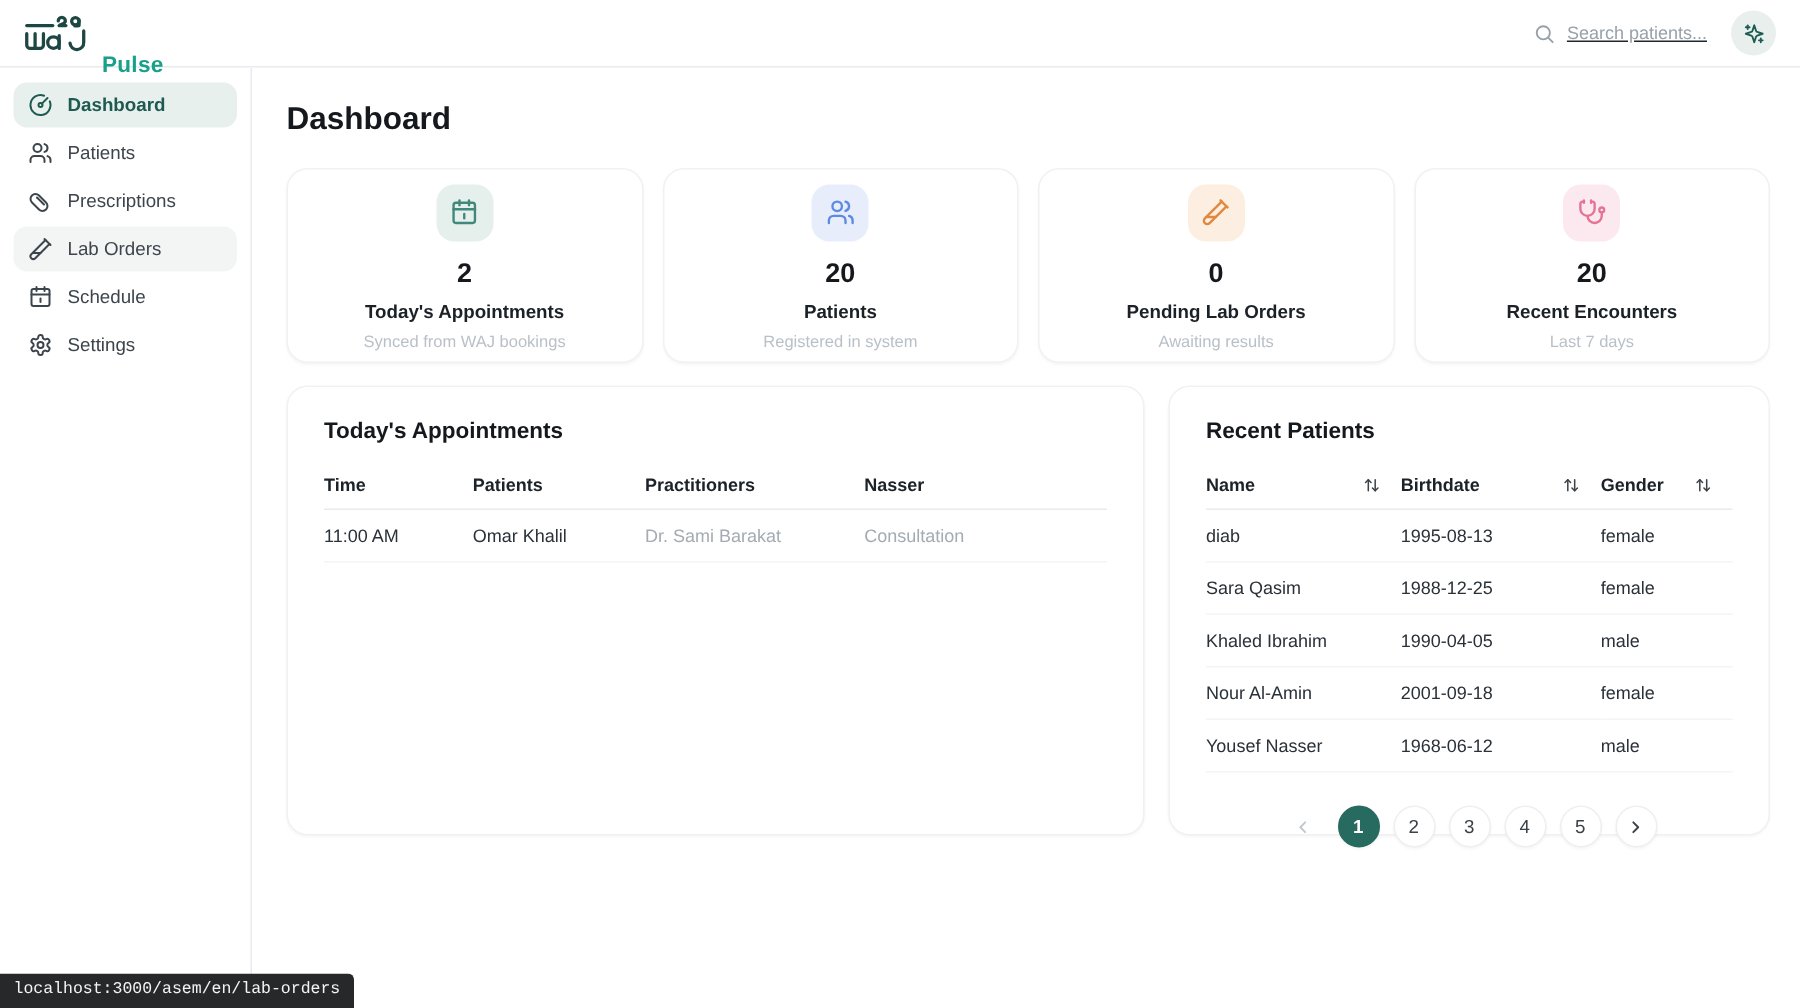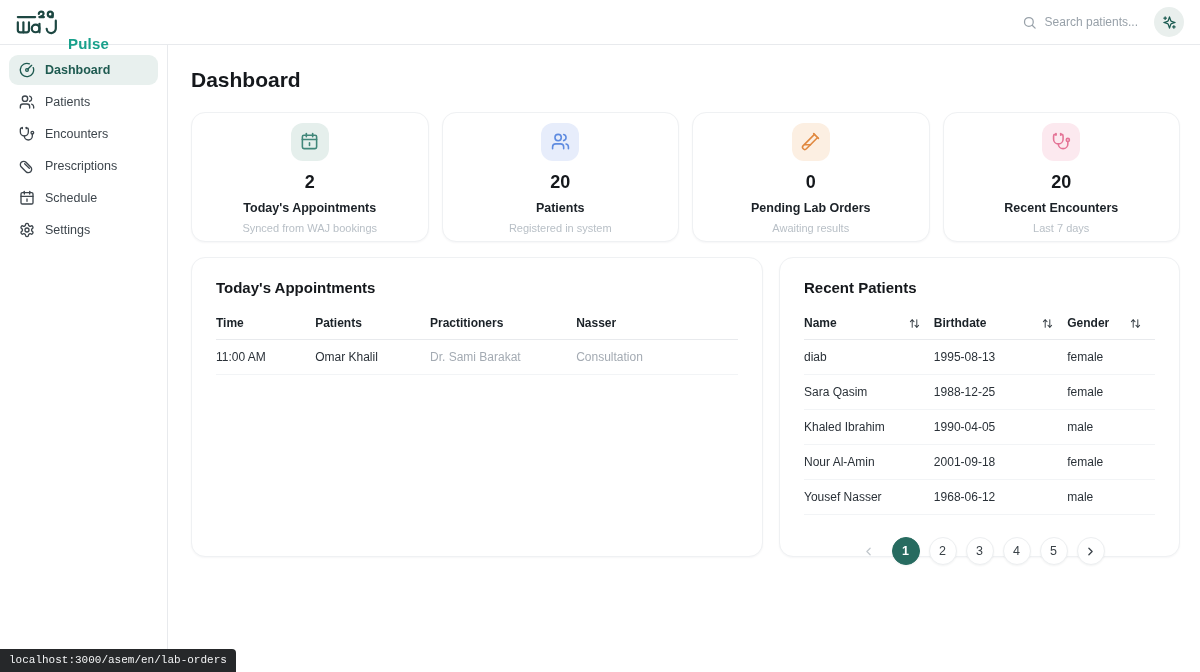--- a/index.html
+++ b/index.html
@@ -5,21 +5,21 @@
   * { margin:0; padding:0; box-sizing:border-box; }
   html,body { width:1200px; height:672px; overflow:hidden; background:#fff;
     font-family:"Liberation Sans", sans-serif; color:#21262b; }
 
   
   .header { position:fixed; top:0; left:0; width:1200px; height:45px; background:#fff;
     border-bottom:1px solid #e8eaed; display:flex; align-items:center;
     justify-content:space-between; padding:0 16px; z-index:5; }
   .brand { display:flex; align-items:center; gap:10px; }
   .brand-name { font-size:15px; font-weight:bold; color:#18a08b; letter-spacing:.2px;margin-top:42px; }
-  .header-right { display:flex; align-items:center; gap:16px; }
+  .header-right { display:flex; align-items:center; gap:16px;text-decoration:underline; }
   .searchbox { display:flex; align-items:center; gap:8px; color:#98a1a9; font-size:12px; cursor:text; }
   .ai-btn { width:30px; height:30px; border-radius:50%; background:#e9efed; border:none;
     display:flex; align-items:center; justify-content:center; color:#1c5c52; cursor:pointer; }
 
   
   .sidebar { position:fixed; top:45px; left:0; width:168px; bottom:0; background:#fff;
     border-right:1px solid #e8eaed; padding:10px 9px; z-index:4; }
   .nav-item { display:flex; align-items:center; gap:10px; height:30px; padding:0 10px;
     border-radius:9px; font-size:12.5px; color:#3d454c; margin-bottom:2px; cursor:pointer; }
   .nav-item svg { flex:0 0 auto; }
@@ -208,29 +208,29 @@
     <span>Dashboard</span>
   </div>
   <div class="nav-item">
     <svg width="16" height="16">
         <use href="#i-users"></use>
       </svg>
     <span>Patients</span>
   </div>
   <div class="nav-item">
     <svg width="16" height="16">
-        <use href="#i-steth"></use>
-      </svg>
-    <span>Encounters</span>
-  </div>
-  <div class="nav-item">
-    <svg width="16" height="16">
         <use href="#i-pill"></use>
       </svg>
     <span>Prescriptions</span>
+  </div>
+  <div class="nav-item hovered">
+    <svg width="16" height="16">
+        <use href="#i-tube"></use>
+      </svg>
+    <span>Lab Orders</span>
   </div>
   <div class="nav-item">
     <svg width="16" height="16">
         <use href="#i-cal"></use>
       </svg>
     <span>Schedule</span>
   </div>
   <div class="nav-item">
     <svg width="16" height="16">
         <use href="#i-gear"></use>

